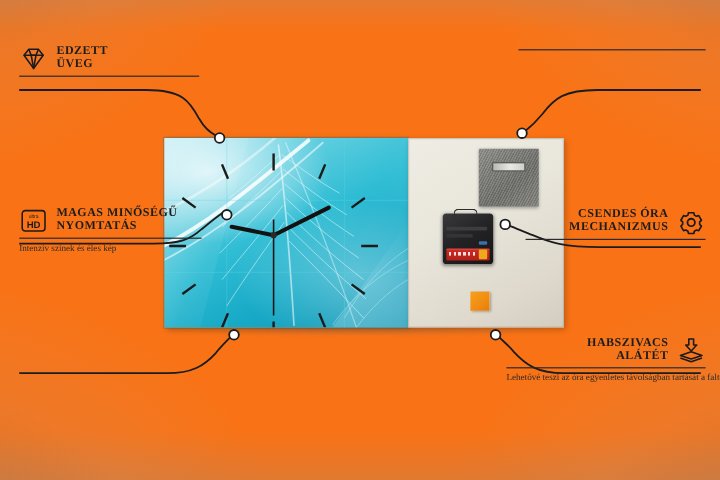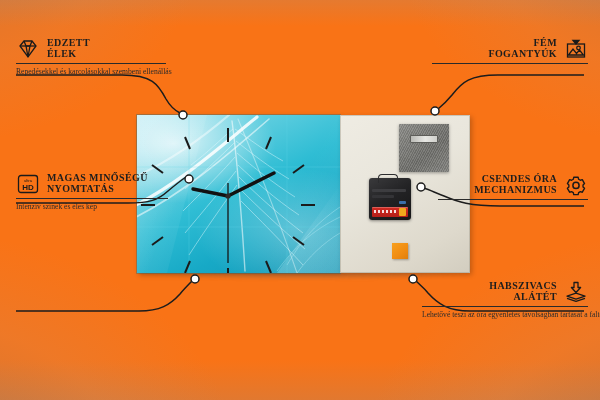--- a/index.html
+++ b/index.html
@@ -239,25 +239,24 @@
           <path d="M4 8 L8 3 H16 L20 8 L12 19 Z"></path>
               <path d="M4 8 H20"></path>
           <path d="M8 3 L10 8 L12 19"></path>
               <path d="M16 3 L14 8 L12 19"></path>
               <path d="M10 8 H14"></path>
         </g>
           </svg>
       </span>
       <span class="words">
         <span>EDZETT</span>
-        <span>ÉLEK</span>
-      </span>
-    </div>
-    <div class="co-rule"></div>
-    <div class="co-desc">Repedésekkel és karcolásokkal szembeni ellenállás</div>
+        <span>ÜVEG</span>
+      </span>
+    </div>
+    <div class="co-rule"></div>
   </div>
 
   <div class="callout left" id="co-print">
     <div class="co-title">
       <span class="ico">
         <svg viewBox="0 0 24 22">
           <rect x="2.5" y="2.5" width="19" height="17" rx="2.5" fill="none" stroke="#1a1a1a" stroke-width="1.3"></rect>
           <text x="12" y="9" font-family="Liberation Sans, sans-serif" font-size="4.2" text-anchor="middle" fill="#1a1a1a">ultra</text>
           <text x="12" y="17" font-family="Liberation Sans, sans-serif" font-size="8" font-weight="bold" text-anchor="middle" fill="#1a1a1a">HD</text>
         </svg>
@@ -266,36 +265,20 @@
         <span>MAGAS MINŐSÉGŰ</span>
         <span>NYOMTATÁS</span>
       </span>
     </div>
     <div class="co-rule"></div>
     <div class="co-desc">Intenzív színek és éles kép</div>
   </div>
 
 
   <div class="callout right" id="co-hooks">
-    <div class="co-title">
-      <span class="words">
-        <span>FÉM</span>
-        <span>FOGANTYÚK</span>
-      </span>
-      <span class="ico">
-        <svg viewBox="0 0 24 22">
-            <g stroke="#1a1a1a" fill="none" stroke-width="1.3">
-          <rect x="3.5" y="6" width="17" height="13"></rect>
-          <path d="M12 6 L9 2.5 H15 Z" fill="#1a1a1a"></path>
-          <path d="M4.5 17 L9 11 L12.5 15.5 L15.5 12 L19.5 17 Z"></path>
-          <circle cx="14.5" cy="10" r="1.8"></circle>
-        </g>
-          </svg>
-      </span>
-    </div>
     <div class="co-rule"></div>
   </div>
 
   <div class="callout right" id="co-mech">
     <div class="co-title">
       <span class="words">
         <span>CSENDES ÓRA</span>
         <span>MECHANIZMUS</span>
       </span>
       <span class="ico">

